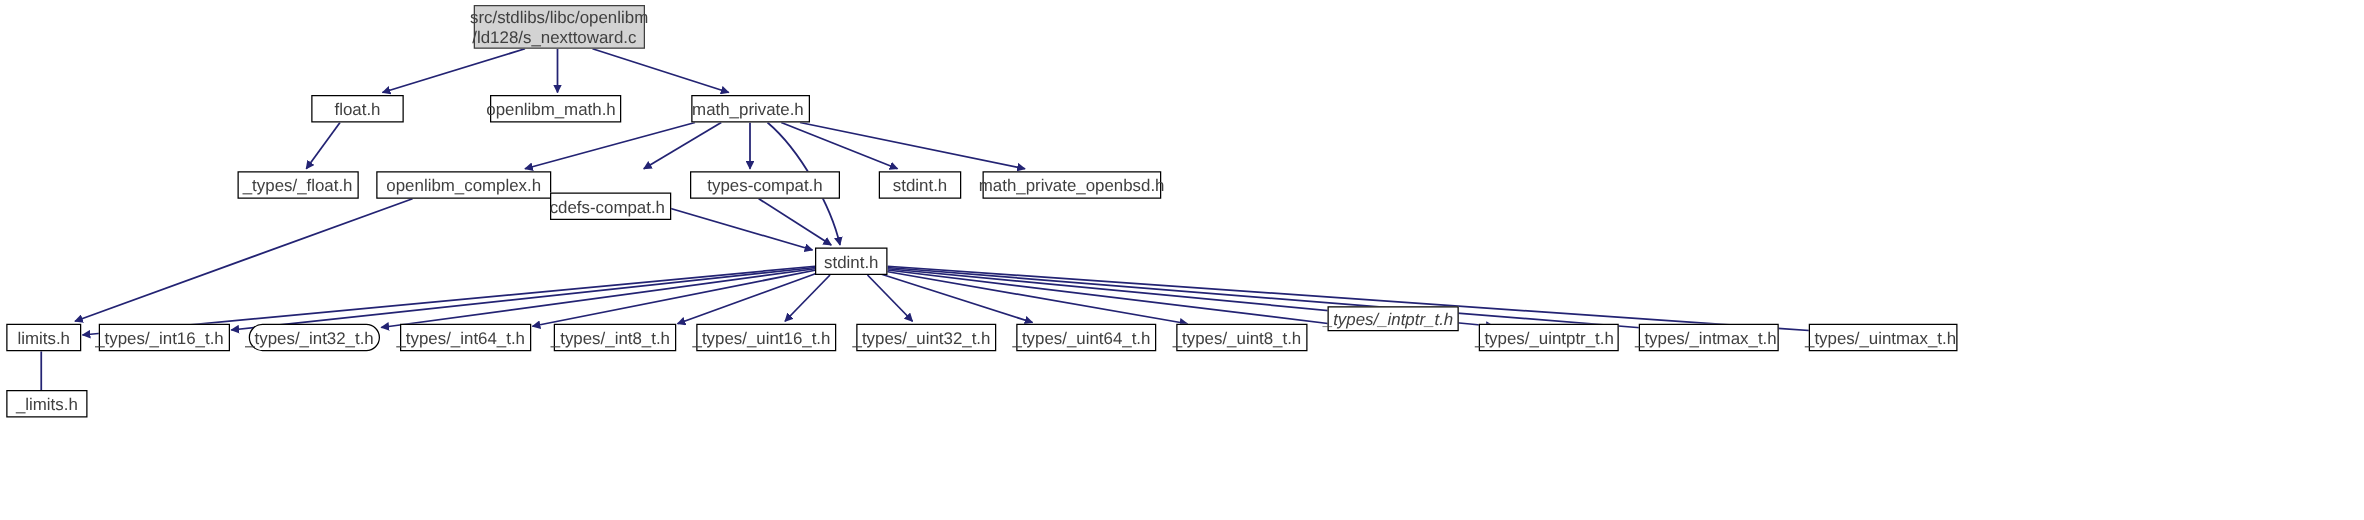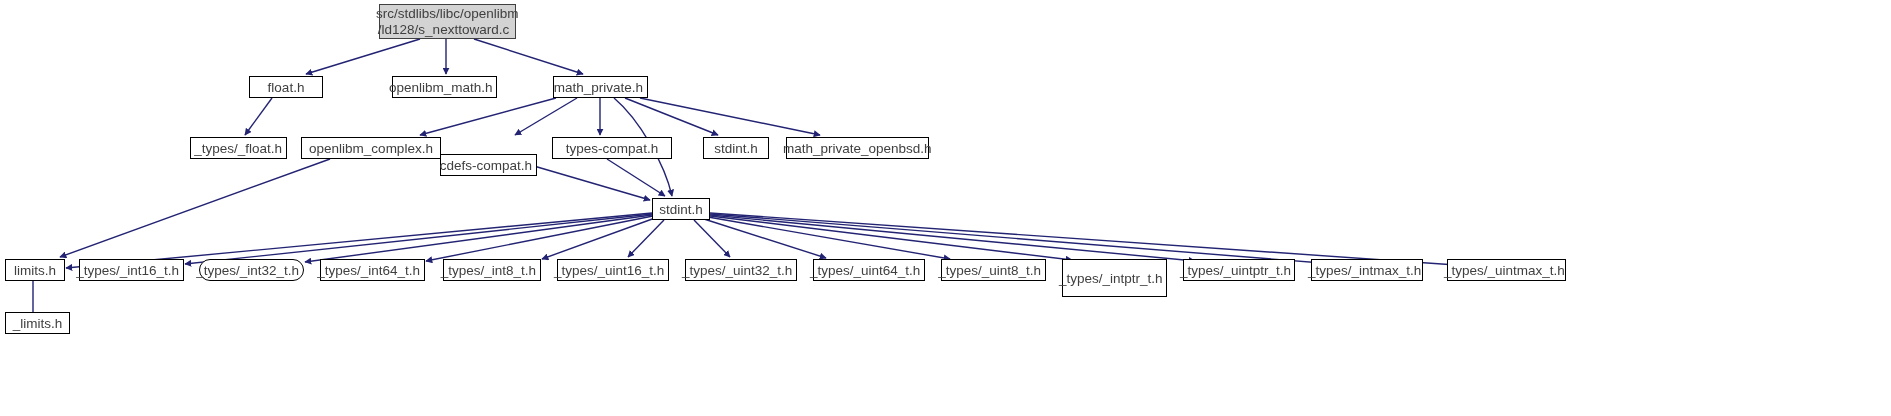--- a/index.html
+++ b/index.html
@@ -104,19 +104,19 @@
       <div class="node" style="left: 652px; top: 198px; width: 58px; height: 22px;"><span class="lbl">stdint.h</span></div>
       <div class="node" style="left: 5px; top: 259px; width: 60px; height: 22px;"><span class="lbl">limits.h</span></div>
       <div class="node" style="left: 79px; top: 259px; width: 105px; height: 22px;"><span class="lbl">_types/_int16_t.h</span></div>
       <div class="node" style="left: 199px; top: 259px; width: 105px; height: 22px; border-radius: 11px;"><span class="lbl">_types/_int32_t.h</span></div>
       <div class="node" style="left: 320px; top: 259px; width: 105px; height: 22px;"><span class="lbl">_types/_int64_t.h</span></div>
       <div class="node" style="left: 443px; top: 259px; width: 98px; height: 22px;"><span class="lbl">_types/_int8_t.h</span></div>
       <div class="node" style="left: 557px; top: 259px; width: 112px; height: 22px;"><span class="lbl">_types/_uint16_t.h</span></div>
       <div class="node" style="left: 685px; top: 259px; width: 112px; height: 22px;"><span class="lbl">_types/_uint32_t.h</span></div>
       <div class="node" style="left: 813px; top: 259px; width: 112px; height: 22px;"><span class="lbl">_types/_uint64_t.h</span></div>
       <div class="node" style="left: 941px; top: 259px; width: 105px; height: 22px;"><span class="lbl">_types/_uint8_t.h</span></div>
-      <div class="node" style="left: 1062px; top: 259px; width: 105px; height: 38px;"><span class="lbl">_types/_intptr_t.h</span></div>
+      <div class="node" style="left: 1062px; top: 245px; width: 105px; height: 20px; font-style: italic;"><span class="lbl">_types/_intptr_t.h</span></div>
       <div class="node" style="left: 1183px; top: 259px; width: 112px; height: 22px;"><span class="lbl">_types/_uintptr_t.h</span></div>
       <div class="node" style="left: 1311px; top: 259px; width: 112px; height: 22px;"><span class="lbl">_types/_intmax_t.h</span></div>
       <div class="node" style="left: 1447px; top: 259px; width: 119px; height: 22px;"><span class="lbl">_types/_uintmax_t.h</span></div>
       <div class="node" style="left: 5px; top: 312px; width: 65px; height: 22px;"><span class="lbl">_limits.h</span></div>
     </div>
 </div>
 
 </body></html>

